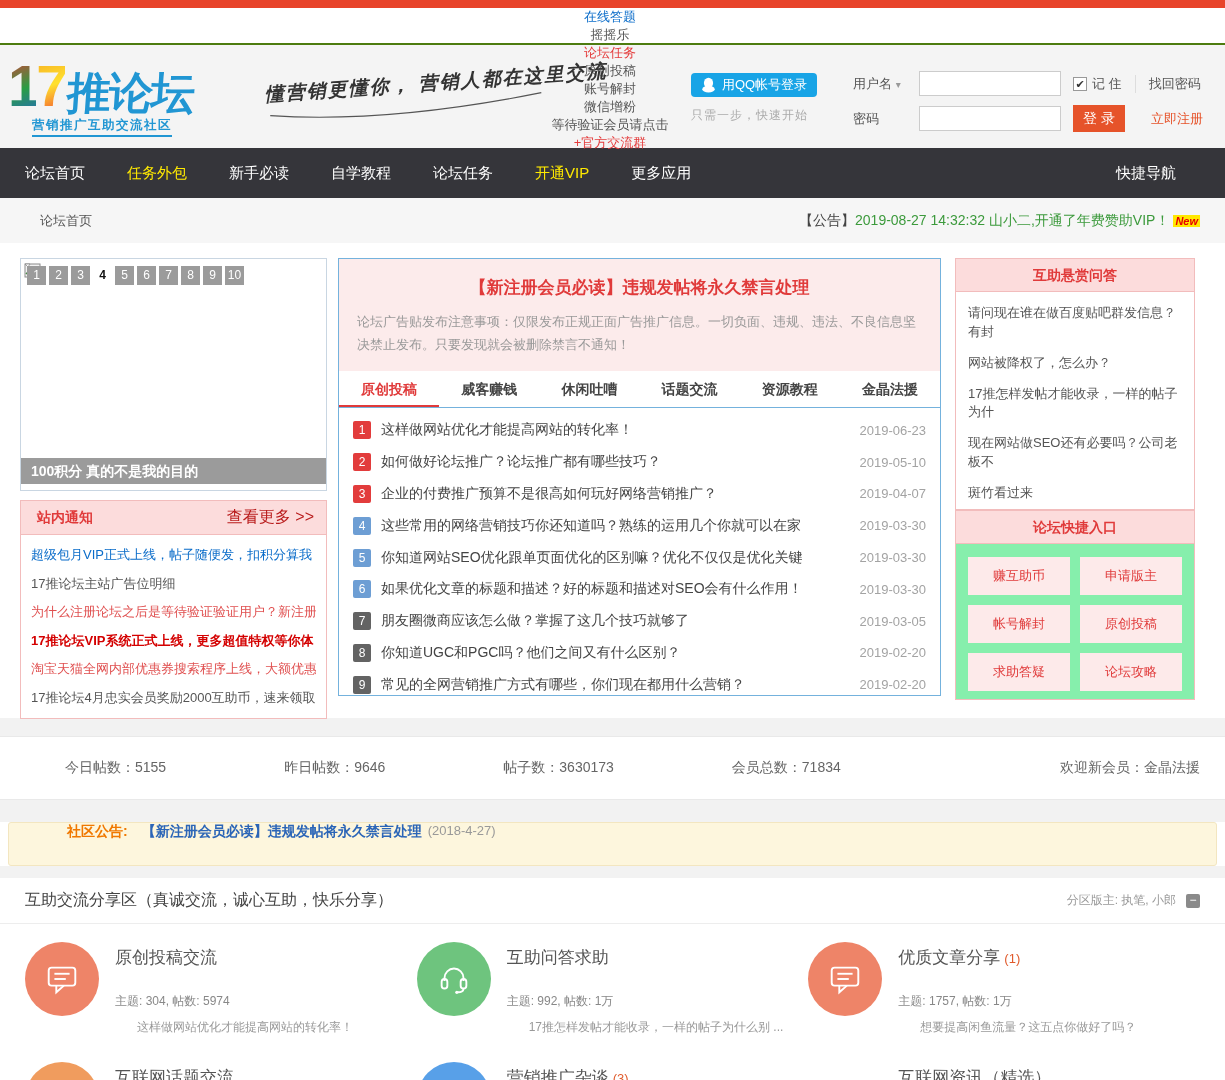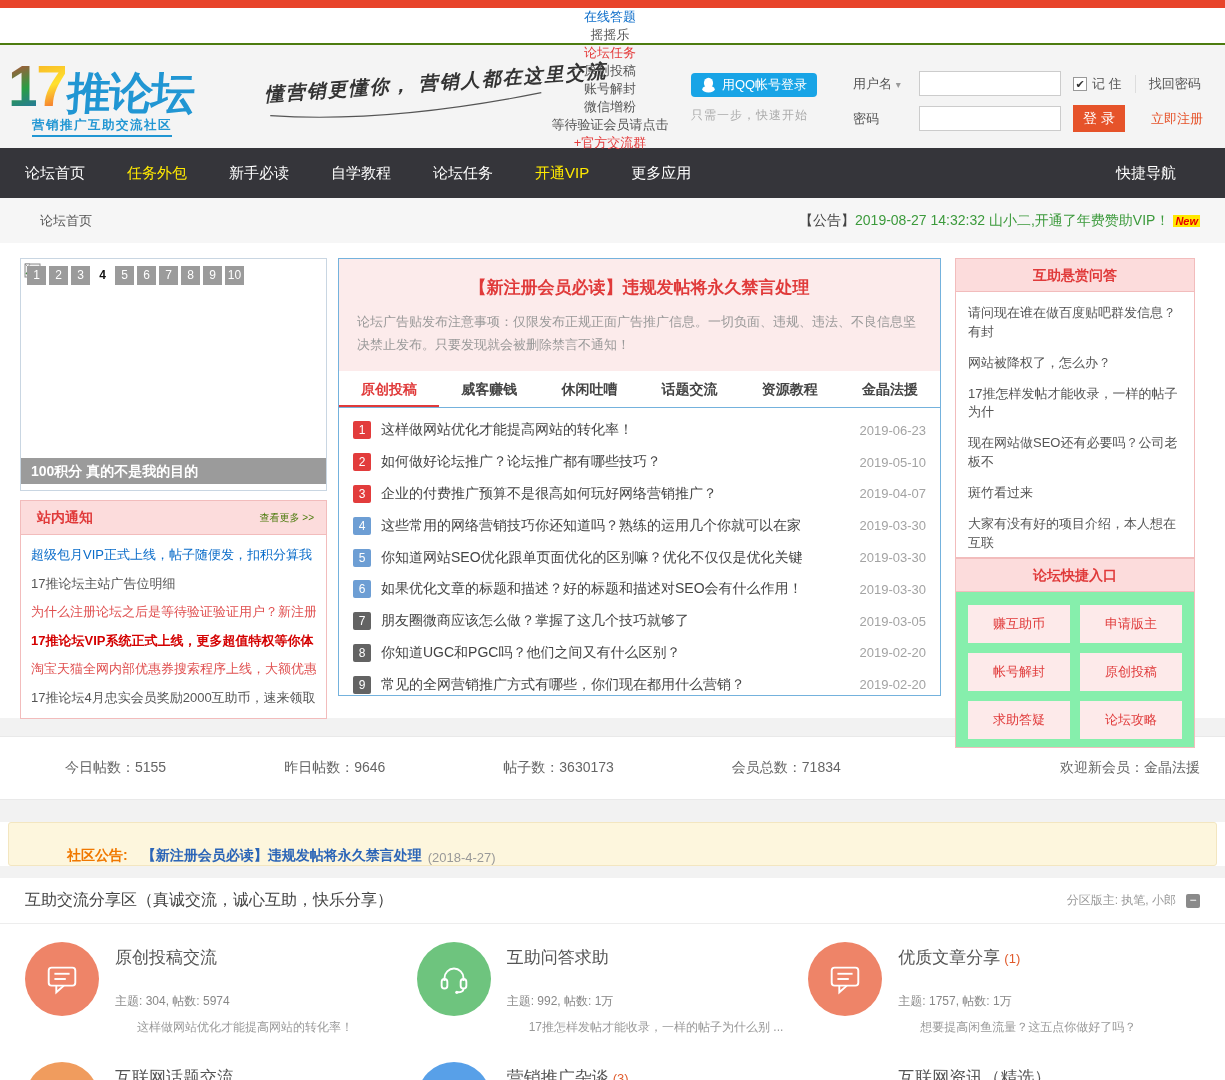--- a/index.html
+++ b/index.html
@@ -67,21 +67,21 @@
   .pager span { width: 19px; height: 19px; background: #9b9b9b; color: #fff; font-size: 12px; text-align: center;
     line-height: 19px; margin-right: 3px; cursor: pointer; }
   .pager span.on { background: #fff; color: #111; font-weight: bold; }
   .broken-img { position: absolute; top: 3px; left: 3px; }
   .slide-caption { position: absolute; left: 0; right: 0; bottom: 6px; height: 26px; background: #9b9b9b;
     color: #fff; font-size: 14px; font-weight: bold; line-height: 26px; padding-left: 10px; }
   
   .notice-box { margin-top: 9px; border: 1px solid #f2bcbc; background: #fff; }
   .notice-head { background: #fcdcdc; border-bottom: 1px solid #f2bcbc; height: 34px; display: flex; align-items: center; padding: 0 12px 0 16px; }
   .notice-head .t { color: #e03a3a; font-weight: bold; font-size: 14px; }
-  .notice-head .more { margin-left: auto; color: #4d7c0f; font-size: 10px; text-decoration: none; cursor: pointer; }
+  .notice-head .more { margin-left: auto; color: #b91c1c; font-size: 16px; text-decoration: none; cursor: pointer; }
   .notice-list { padding: 6px 10px; }
   .notice-list li { list-style: none; font-size: 13px; line-height: 28.5px; white-space: nowrap; overflow: hidden; cursor: pointer; }
   .notice-list li.c-blue { color: #0a6cc9; }
   .notice-list li.c-gray { color: #555; }
   .notice-list li.c-red  { color: #e05050; }
   .notice-list li.c-redb { color: #d40000; font-weight: bold; }
   
   .center-box { border: 1px solid #74b2dd; height: 438px; background: #fff; }
   .warn { background: #fcebeb; padding: 17px 18px 14px 18px; }
   .warn h2 { color: #e03a3a; font-size: 17px; text-align: center; margin-bottom: 12px; }
@@ -93,40 +93,40 @@
   .post-list { padding: 7px 14px 0 14px; }
   .post-row { display: flex; align-items: center; height: 31.8px; cursor: pointer; }
   .pnum { width: 18px; height: 18px; border-radius: 2px; color: #fff; font-size: 12px; text-align: center;
     line-height: 18px; margin-right: 10px; flex: none; }
   .b-red  { background: #e23c3c; }
   .b-blue { background: #6d9ed4; }
   .b-gray { background: #636363; }
   .ptitle { flex: 1; font-size: 14px; color: #444; white-space: nowrap; overflow: hidden; }
   .pdate { color: #a3a3a3; font-size: 13px; margin-left: 14px; }
   
-  .qa-box { border: 1px solid #f2bcbc; height: 300px; overflow: hidden; background: #fff; }
+  .qa-box { border: 1px solid #f2bcbc; height: 252px; overflow: hidden; background: #fff; }
   .box-head-c { background: #fcdcdc; border-bottom: 1px solid #f2bcbc; height: 33px; line-height: 33px;
     text-align: center; color: #e03a3a; font-weight: bold; font-size: 14px; }
   .qa-list { padding: 6px 12px; }
   .qa-list li { list-style: none; font-size: 13px; color: #555; line-height: 1.45; padding: 6px 0; cursor: pointer; }
   .quick-box { border: 1px solid #f2bcbc; margin-top: 0; height: 190px; background: #86efac; position: relative; z-index: 2; }
   .quick-grid { display: grid; grid-template-columns: 1fr 1fr; gap: 10px; padding: 13px 12px; }
   .quick-grid a { background: #fdeaea; color: #e03a3a; font-size: 13px; text-align: center; line-height: 38px;
     height: 38px; text-decoration: none; cursor: pointer; }
   
   .gap { background: #f2f2f2; }
   .g1h { height: 18px; } .g2h { height: 22px; } .g3h { height: 12px; }
   .stats { height: 64px; background: #fff; border-top: 1px solid #e9e9e9; border-bottom: 1px solid #e9e9e9;
     display: flex; align-items: center; font-size: 14px; color: #666; padding: 0 25px 0 65px; }
   .stats .pair { margin-right: 118px; white-space: nowrap; }
   .stats .welcome { margin-left: auto; white-space: nowrap; }
   
   .comm-wrap { background: #fff; padding: 0 8px; }
   .comm { background: #fdf6dd; border: 1px solid #f3e6c0; border-radius: 3px; height: 44px; display: flex;
-    align-items: flex-end; padding-left: 58px; font-size: 14px; }
+    align-items: flex-start; padding-left: 58px; font-size: 14px; }
   .comm .lab { color: #f07800; font-weight: bold; margin-right: 14px; }
   .comm a { color: #2b65b7; font-weight: bold; text-decoration: none; cursor: pointer; }
   .comm .dt { color: #999; font-size: 13px; margin-left: 6px; font-weight: normal; }
   
   .section { background: #fff; height: 214px; overflow: hidden; }
   .sec-head { height: 46px; display: flex; align-items: center; border-bottom: 1px solid #ededed; padding: 0 25px; }
   .sec-head h3 { font-size: 16px; font-weight: normal; color: #444; }
   .sec-head .mods { margin-left: auto; font-size: 12px; color: #999; }
   .collapse { width: 14px; height: 14px; background: #8a8a8a; color: #fff; font-size: 12px; line-height: 12px;
     text-align: center; margin-left: 10px; cursor: pointer; border-radius: 2px; }

